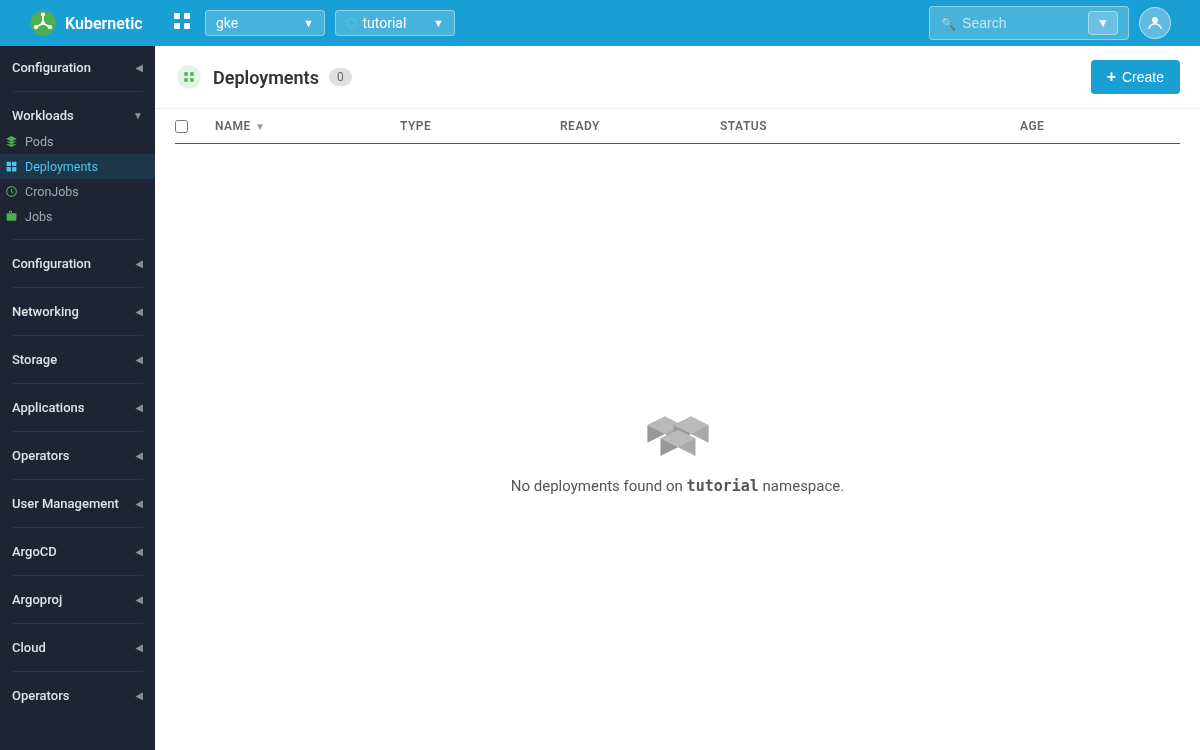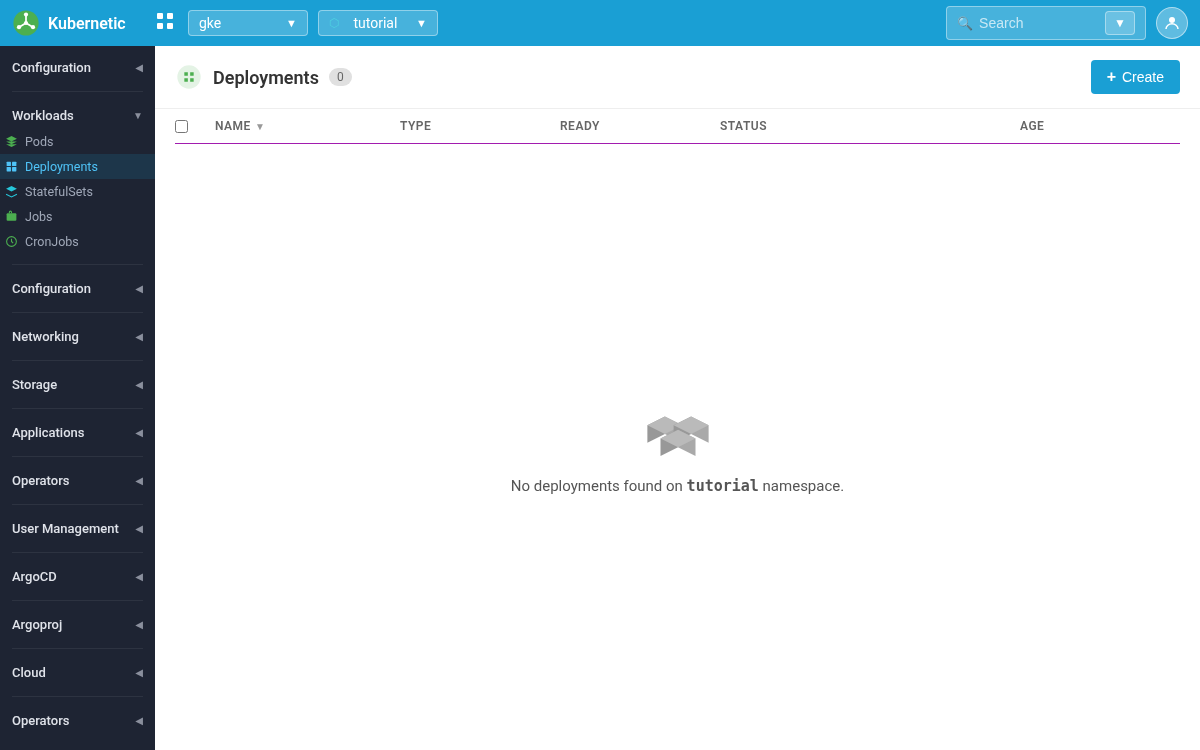--- a/index.html
+++ b/index.html
@@ -4,21 +4,21 @@
   <style>
     * { box-sizing: border-box; margin: 0; padding: 0; }
     body { font-family: -apple-system, BlinkMacSystemFont, 'Segoe UI', Roboto, sans-serif; background: #f5f5f5; display: flex; flex-direction: column; height: 750px; width: 1200px; overflow: hidden; }
 
     
     .navbar {
       background: #1a9fd4;
       height: 46px;
       display: flex;
       align-items: center;
-      padding: 0 12px;
+      padding: 0 29px;
       gap: 10px;
       flex-shrink: 0;
     }
     .navbar-brand {
       display: flex;
       align-items: center;
       gap: 8px;
       color: white;
       font-weight: 600;
       font-size: 16px;
@@ -37,21 +37,21 @@
     .navbar-selector {
       display: flex;
       align-items: center;
       background: rgba(255,255,255,0.2);
       border: 1px solid rgba(255,255,255,0.4);
       border-radius: 4px;
       padding: 4px 10px;
       color: white;
       font-size: 14px;
       cursor: pointer;
-      gap: 14px;
+      gap: 6px;
       min-width: 120px;
       position: relative;
     }
     .navbar-selector .arrow {
       margin-left: auto;
       font-size: 11px;
     }
     .navbar-search {
       margin-left: auto;
       display: flex;
@@ -345,46 +345,37 @@
           <svg width="13" height="13" viewBox="0 0 24 24" fill="currentColor">
               <rect x="3" y="3" width="8" height="8" rx="1"></rect>
               <rect x="13" y="3" width="8" height="8" rx="1"></rect>
               <rect x="3" y="13" width="8" height="8" rx="1"></rect>
               <rect x="13" y="13" width="8" height="8" rx="1"></rect>
             </svg>
         </span>
         <span>Deployments</span>
       </div>
       <div class="sidebar-item">
-        <span class="sidebar-item-icon icon-teal">
+        <span class="sidebar-item-icon icon-green">
           <svg width="13" height="13" viewBox="0 0 24 24" fill="currentColor">
-              <path d="M12 2L2 7l10 5 10-5-10-5z"></path>
-              <path d="M2 17l10 5 10-5" stroke="currentColor" stroke-width="2" fill="none"></path>
+              <circle cx="12" cy="12" r="9" fill="none" stroke="currentColor" stroke-width="2"></circle>
+              <path d="M12 7v5l3 3" stroke="currentColor" stroke-width="2" fill="none"></path>
             </svg>
         </span>
-        <span>StatefulSets</span>
+        <span>CronJobs</span>
       </div>
       <div class="sidebar-item">
         <span class="sidebar-item-icon icon-green">
           <svg width="13" height="13" viewBox="0 0 24 24" fill="currentColor">
               <rect x="3" y="6" width="18" height="14" rx="2"></rect>
               <path d="M8 6V4a2 2 0 014 0v2" fill="none" stroke="currentColor" stroke-width="2"></path>
             </svg>
         </span>
         <span>Jobs</span>
       </div>
-      <div class="sidebar-item">
-        <span class="sidebar-item-icon icon-green">
-          <svg width="13" height="13" viewBox="0 0 24 24" fill="currentColor">
-              <circle cx="12" cy="12" r="9" fill="none" stroke="currentColor" stroke-width="2"></circle>
-              <path d="M12 7v5l3 3" stroke="currentColor" stroke-width="2" fill="none"></path>
-            </svg>
-        </span>
-        <span>CronJobs</span>
-      </div>
     </div>
 
     <div class="divider"></div>
 
     <div class="sidebar-section">
       <div class="sidebar-section-header">
         <span>Configuration</span>
         <span class="chevron">◀</span>
       </div>
     </div>

